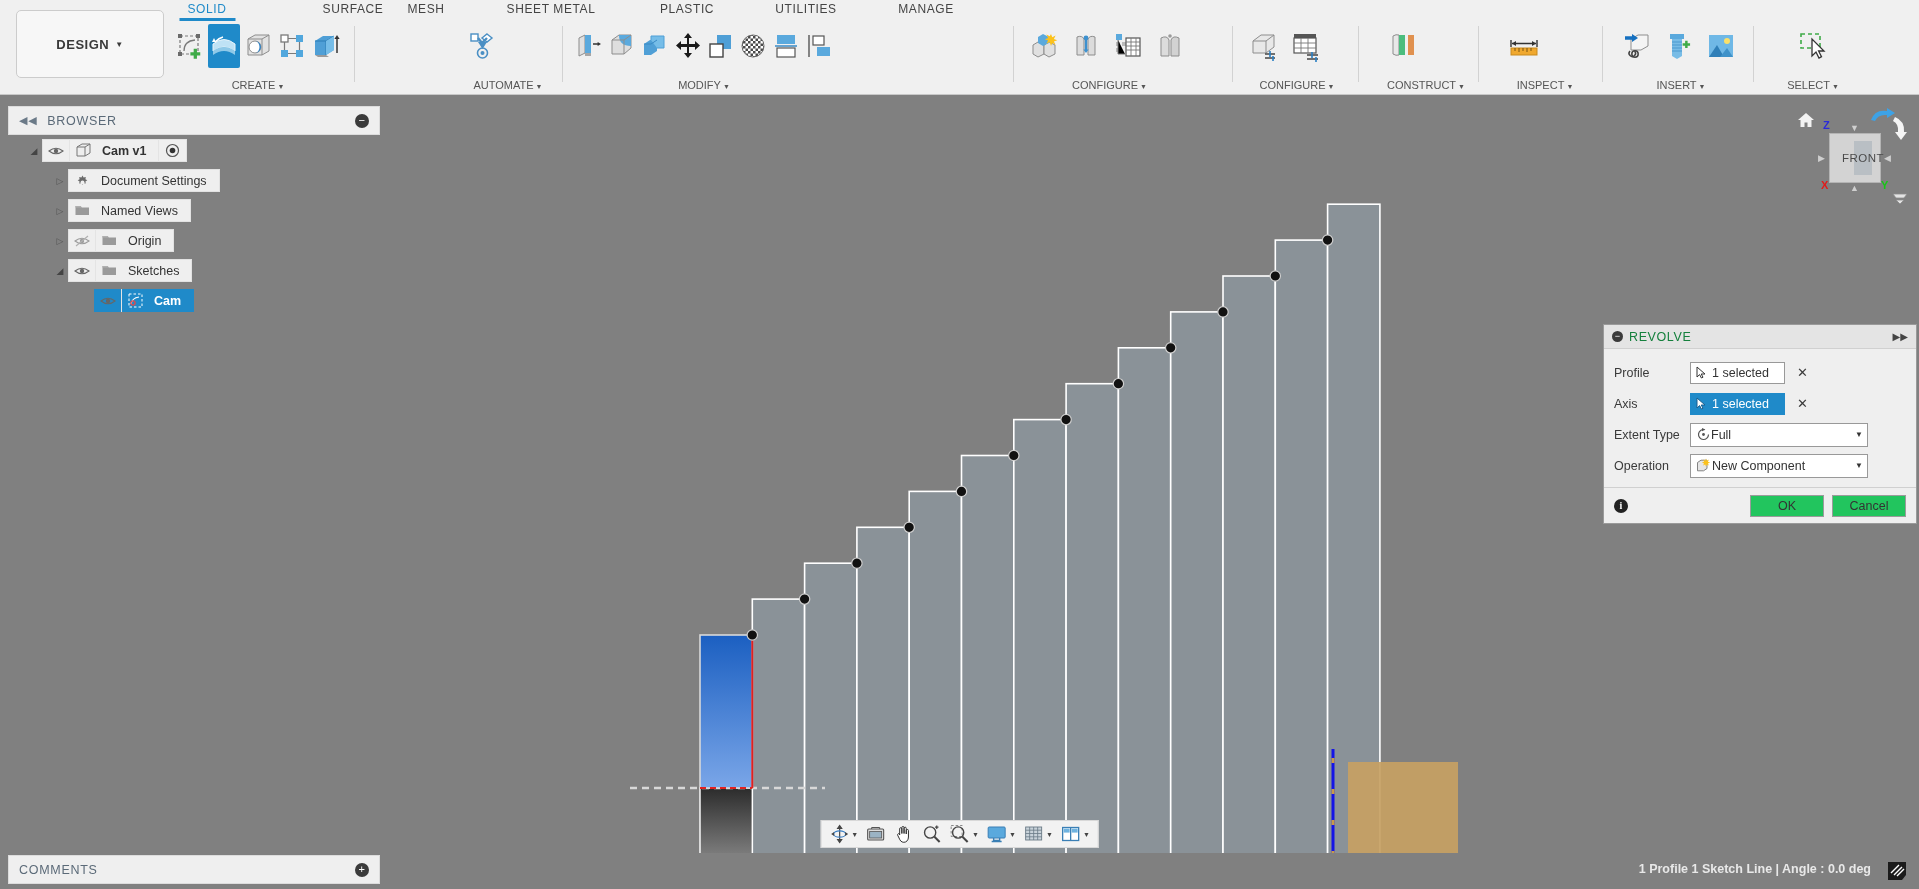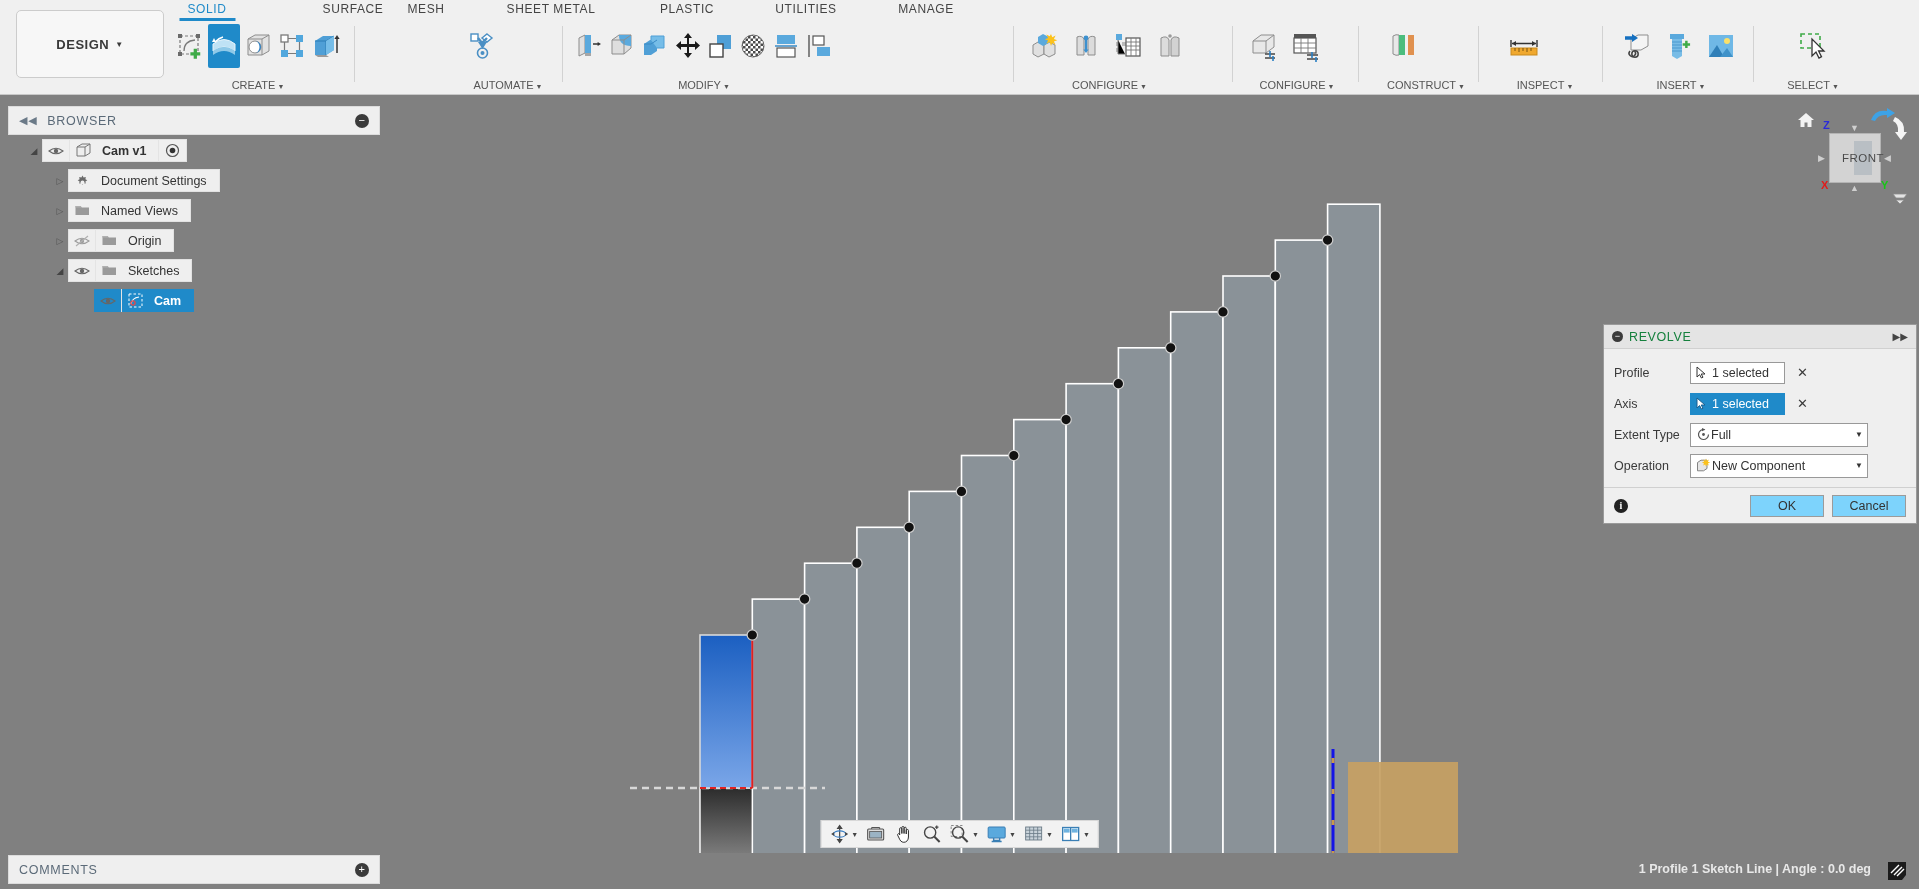--- a/index.html
+++ b/index.html
@@ -161,21 +161,21 @@
   #rv-foot {
     border-top: 1px solid #d0d0d0; height: 36px; display: flex;
     align-items: center; padding: 0 10px; gap: 8px;
   }
   #rv-foot .info {
     width: 14px; height: 14px; border-radius: 50%; background: #222;
     color: #fff; font-size: 10px; font-weight: bold; line-height: 14px;
     text-align: center; font-family: "Liberation Serif", serif; cursor: pointer;
   }
   .dlgbtn {
-    height: 22px; width: 74px; background: #7dd3fc; border: 1px solid #9b9b9b;
+    height: 22px; width: 74px; background: #22c55e; border: 1px solid #9b9b9b;
     font-size: 12.5px; color: #333; cursor: pointer;
     display: flex; align-items: center; justify-content: center;
   }
   #ok-btn { margin-left: auto; }
 
   
   #navbar {
     position: absolute; left: 50%; transform: translateX(-50%); bottom: 5px;
     height: 28px; background: #f2f2f2; border: 1px solid #d8d8d8;
     display: flex; align-items: center; padding: 0 4px;

